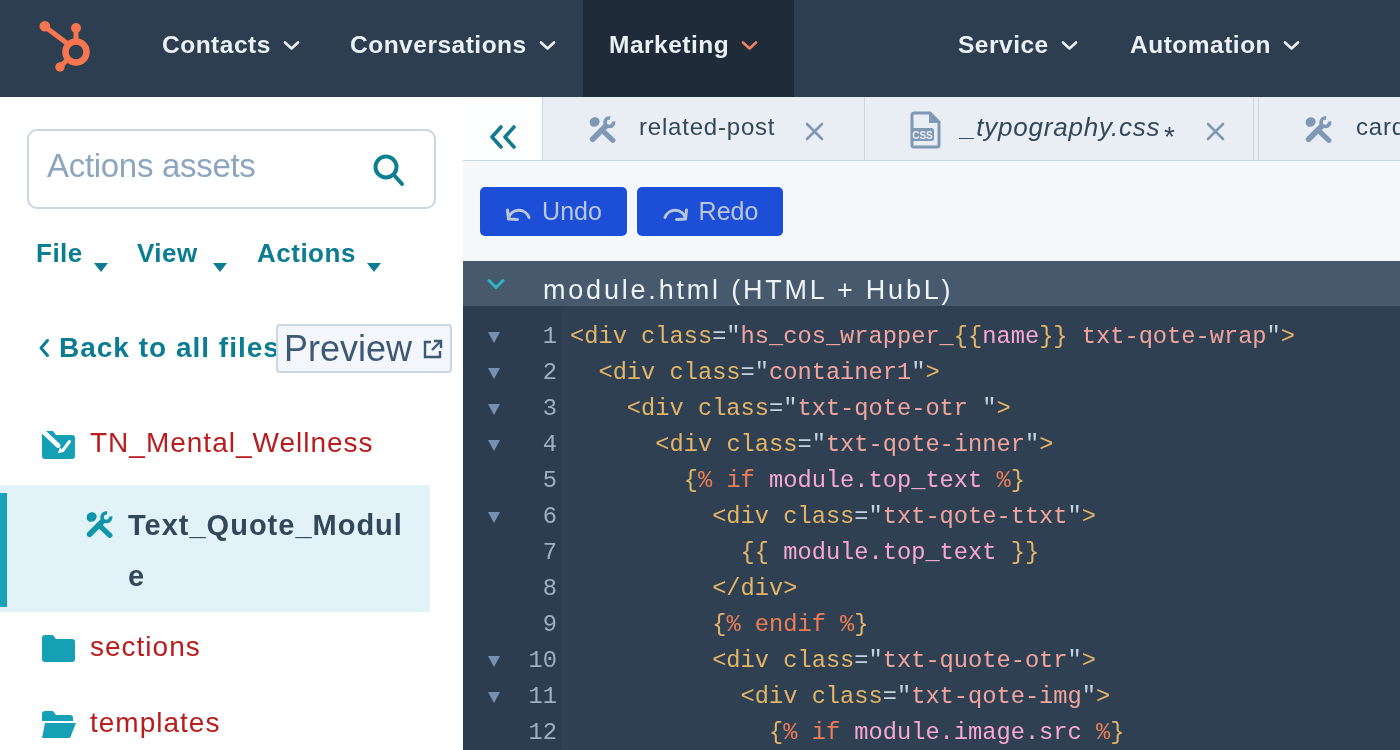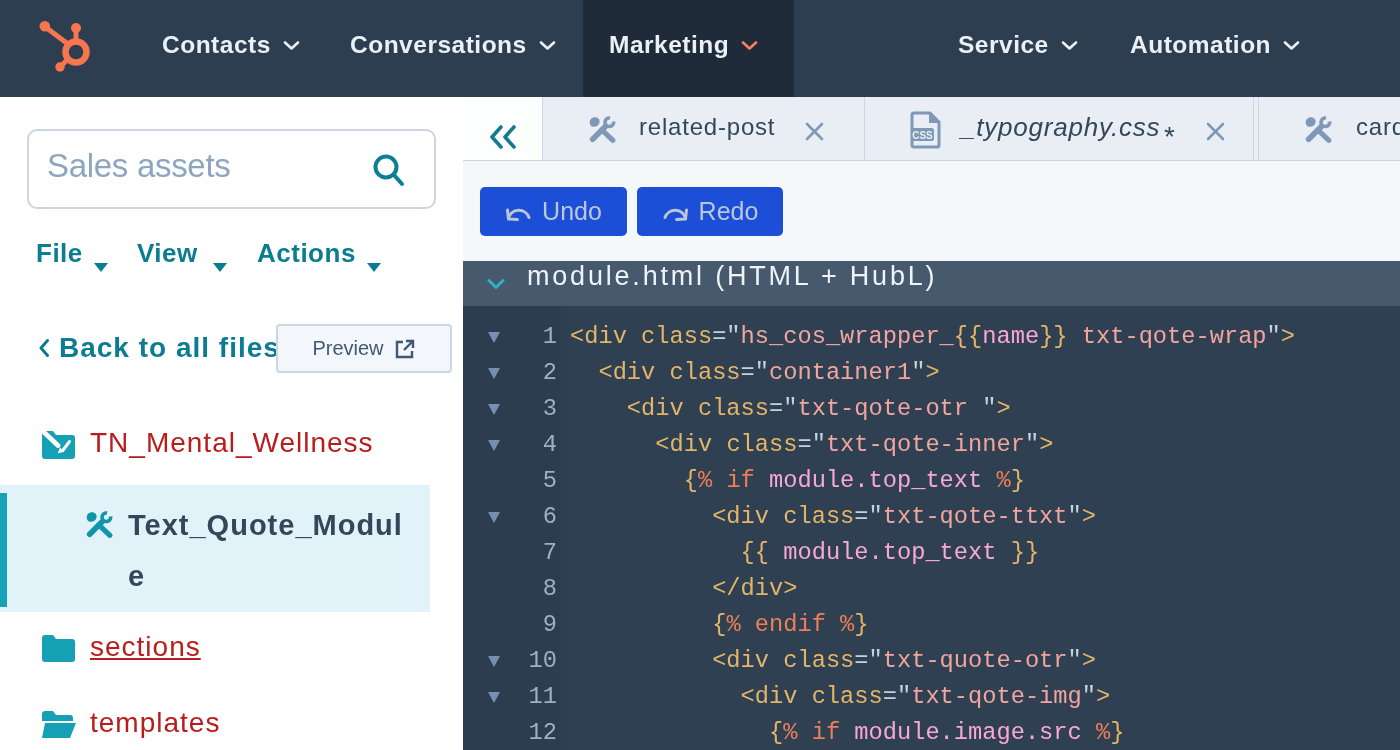--- a/index.html
+++ b/index.html
@@ -20,37 +20,37 @@
                border:2px solid #cbd6e2; border-radius:10px; background:#fff; }
   #searchph { position:absolute; left:18px; top:16px; font-size:33px; letter-spacing:-0.3px; color:#8ca6c0; }
   #searchicon { position:absolute; right:28px; top:23px; }
   .menu { position:absolute; top:141px; color:#0b7c91; font-weight:bold; font-size:26px; letter-spacing:0.5px; display:flex; align-items:center; height:30px; }
   .tri { width:0; height:0; border-left:7px solid transparent; border-right:7px solid transparent; border-top:9px solid #0b7c91; position:absolute; top:166px; }
   #backrow { position:absolute; left:59px; top:235px; color:#0b7c91; font-weight:bold; font-size:28px; letter-spacing:1px; }
   #backchev { position:absolute; left:38px; top:241px; }
   #previewbtn { position:absolute; left:276px; top:227px; width:176px; height:49px;
                 border:2px solid #cbd6e2; border-radius:4px; background:#f3f6fa;
                 display:flex; align-items:center; justify-content:center; gap:10px;
-                color:#3e5974; font-size:20px; }
+                color:#3e5974; font-size:36px; }
   .treelabel { color:#b91c1c; font-size:28px; letter-spacing:1px; position:absolute; }
   #selrow { position:absolute; left:0; top:388px; width:430px; height:127px; background:#e1f3f9; }
   #selbar { position:absolute; left:0; top:396px; width:7px; height:114px; background:#18a2b8; }
   .boldlabel { color:#33475b; font-size:29px; font-weight:bold; letter-spacing:1px; position:absolute; }
 
   
   #tabbar { position:absolute; left:463px; top:97px; width:937px; height:64px; background:#e9eef4; border-bottom:1px solid #cbd6e2; }
   #collapse { position:absolute; left:0; top:0; width:80px; height:63px; background:#fdfefe; border-right:1px solid #cbd6e2; display:flex; align-items:center; justify-content:center; padding-top:16px; }
   .tabsep { position:absolute; top:0; width:1px; height:63px; background:#cbd6e2; }
   .tabtext { position:absolute; top:16px; font-size:24px; letter-spacing:0.8px; color:#33475b; }
   #undorow { position:absolute; left:463px; top:161px; width:937px; height:100px; background:#f5f8fa; }
   .ubtn { position:absolute; top:26px; height:49px; background:#1d4ed8; border-radius:5px;
           display:flex; align-items:center; justify-content:center; gap:10px;
           color:#b9c7d7; font-size:25px; }
   #codehead { position:absolute; left:463px; top:261px; width:937px; height:45px; background:#46596d;
-              display:flex; align-items:flex-start; }
+              display:flex; align-items:flex-end;padding-left:16px; }
   #codehead span { color:#eef3f8; font-size:27px; letter-spacing:2.8px; margin-left:64px; }
   #codearea { position:absolute; left:463px; top:306px; width:937px; height:444px; background:#2e4052; }
   #gutterbg { position:absolute; left:0; top:0; width:98px; height:444px; background:#2c3d4f; }
   .fold { position:absolute; left:25px; width:0; height:0; border-left:6px solid transparent; border-right:6px solid transparent; border-top:11px solid #7590b2; }
   #nums { position:absolute; left:0px; top:13px; width:94px; text-align:right;
           font-family:"Liberation Mono", monospace; font-size:23.7px; line-height:36px; color:#9db0c2; }
   #src { position:absolute; left:107px; top:13px; font-family:"Liberation Mono", monospace;
          font-size:23.7px; line-height:36px; white-space:pre; }
   .y { color:#e5b567; } .p { color:#c5d2e0; } .s { color:#f2a59e; } .c { color:#f9a8d4; } .o { color:#ee7e58; }
 </style>
@@ -94,21 +94,21 @@
   </div>
   <div class="navitem" style="left:958px;">Service
     <svg width="17" height="11" viewBox="0 0 17 11">
         <path d="M2 2.5 L8.5 8.5 L15 2.5" fill="none" stroke="#eaf0f6" stroke-width="2.6" stroke-linecap="round" stroke-linejoin="round"></path>
       </svg>
   </div>
 </div>
 
 <div id="sidebar">
   <div id="searchbox">
-    <div id="searchph">Sales assets</div>
+    <div id="searchph">Actions assets</div>
     <svg id="searchicon" width="34" height="36" viewBox="0 0 34 36">
       <circle cx="14" cy="13" r="10.5" fill="none" stroke="#0d7f95" stroke-width="4"></circle>
       <line x1="22" y1="21" x2="30" y2="30" stroke="#0d7f95" stroke-width="4" stroke-linecap="round"></line>
     </svg>
   </div>
   <div class="menu" style="left:36px;">File</div>
     <div class="tri" style="left:94px;"></div>
   <div class="menu" style="left:137px;">View</div>
     <div class="tri" style="left:213px;"></div>
   <div class="menu" style="left:257px;">Actions</div>
@@ -148,21 +148,21 @@
       <line x1="15.9" y1="15.7" x2="24" y2="23.4" stroke-width="5"></line>
       <line x1="4.5" y1="22.5" x2="16.8" y2="10.2" stroke-width="5.5"></line>
     </g>
   </svg>
   <div class="boldlabel" style="left:128px; top:412px;">Text_Quote_Modul</div>
   <div class="boldlabel" style="left:128px; top:463px;">e</div>
 
   <svg class="abs" style="left:41px; top:536px;" width="35" height="30" viewBox="0 0 35 30">
     <path d="M1 5 Q1 2 4 2 L12 2 L15 6 L31 6 Q34 6 34 9 L34 26 Q34 29 31 29 L4 29 Q1 29 1 26 Z" fill="#16a0b6"></path>
   </svg>
-  <div class="treelabel" style="left:90px; top:534px;text-decoration:underline;">sections</div>
+  <div class="treelabel" style="left:90px; top:534px;">sections</div>
 
   <svg class="abs" style="left:41px; top:612px;" width="36" height="30" viewBox="0 0 36 30">
     <path d="M1 5 Q1 2 4 2 L12 2 L15 6 L29 6 Q32 6 32 9 L32 12 L1 12 Z" fill="#16a0b6"></path>
     <path d="M4 14 L35 14 L29 29 L1 29 Z" fill="#16a0b6"></path>
   </svg>
   <div class="treelabel" style="left:90px; top:610px;">templates</div>
 </div>
 
 <div id="tabbar">
   <div id="collapse">

